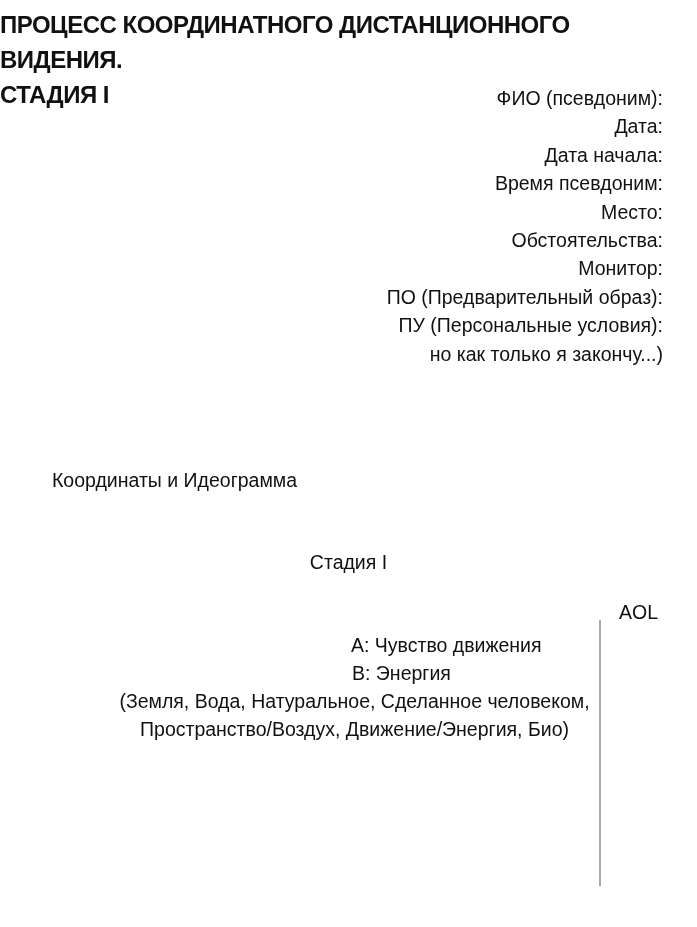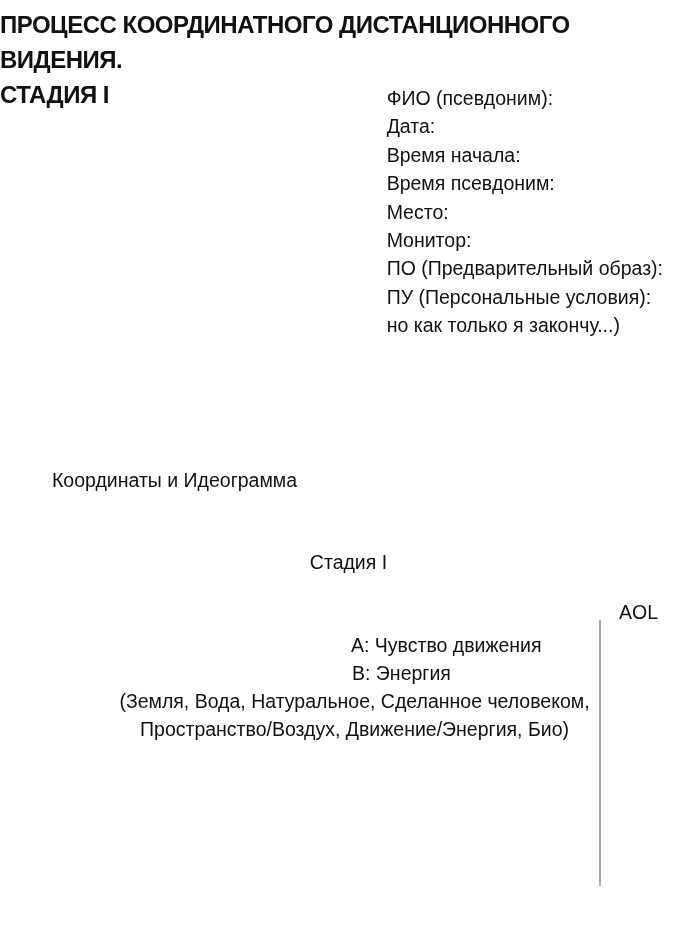--- a/index.html
+++ b/index.html
@@ -35,21 +35,21 @@
     text-align: left;
     font-weight: bold;
     font-size: 24px;
     line-height: 35px;
     letter-spacing: -0.5px;
   }
   .fields {
     position: absolute;
     top: 84px;
     right: 34px;
-    text-align: left;
+    text-align: right;
   }
   .coords-heading {
     position: absolute;
     left: 52px;
     top: 466px;
   }
   .stage-heading {
     position: absolute;
     top: 548px;
     left: 0;
@@ -100,23 +100,24 @@
 <div class="page">
 
   <div class="doc-title">
     <div>ПРОЦЕСС КООРДИНАТНОГО ДИСТАНЦИОННОГО ВИДЕНИЯ.</div>
     <div>СТАДИЯ I</div>
   </div>
 
   <div class="fields">
     <div class="t">ФИО (псевдоним):</div>
     <div class="t">Дата:</div>
-    <div class="t">Время начала:</div>
+    <div class="t">Дата начала:</div>
     <div class="t">Время псевдоним:</div>
     <div class="t">Место:</div>
+    <div class="t">Обстоятельства:</div>
     <div class="t">Монитор:</div>
     <div class="t">ПО (Предварительный образ):</div>
     <div class="t">ПУ (Персональные условия):</div>
     <div class="t">но как только я закончу...)</div>
   </div>
 
   <div class="t coords-heading">Координаты и Идеограмма</div>
 
   <div class="t stage-heading">Стадия I</div>
 

